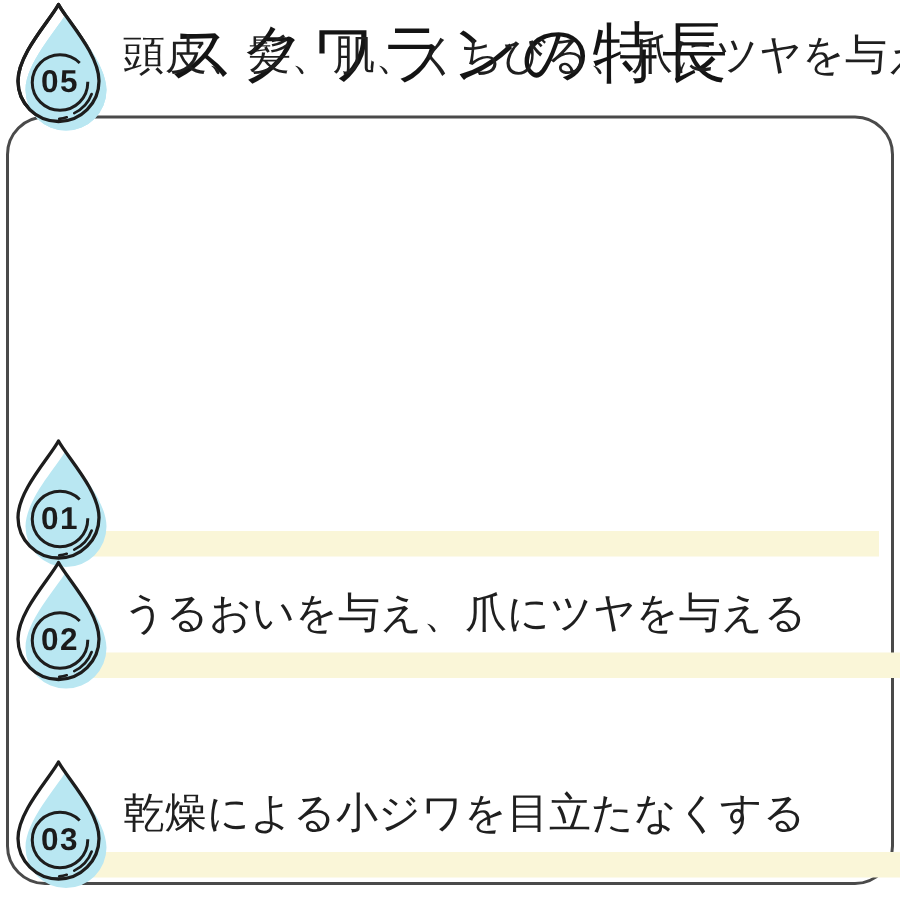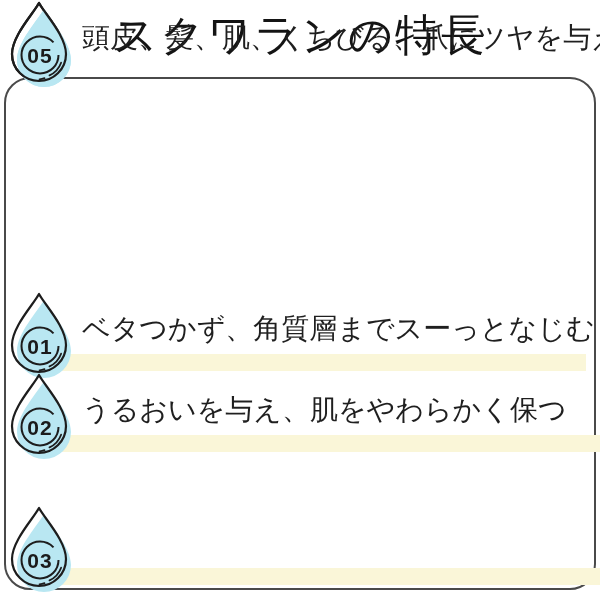--- a/index.html
+++ b/index.html
@@ -62,46 +62,46 @@
 <div class="item">
   <div class="bar"></div>
   <svg class="drop" viewBox="0 0 66 88" xmlns="http://www.w3.org/2000/svg">
     <path class="fill" d="M30 3 C 24 14 3 36 3 54 A 27 27 0 0 0 57 54 C 57 36 36 14 30 3 Z" transform="translate(5,6)"></path>
     <path class="outline" d="M30 3 C 24 14 3 36 3 54 A 27 27 0 0 0 57 54 C 57 36 36 14 30 3 Z"></path>
     <circle class="numcircle" cx="31" cy="55" r="18.5" pathLength="100" stroke-dasharray="88 12"></circle>
     <path class="arc" d="M52.1 62.7 A 22.5 22.5 0 0 1 40.5 75.4"></path>
     <path class="arc" d="M35.5 78.2 A 23 23 0 0 1 30.5 79.3"></path>
     <text class="num" x="31" y="55">01</text>
   </svg>
-  <div class="txt">ベタつかず、角質層までスーっとなじむ</div>
 </div>
 
 <div class="item">
   <div class="bar"></div>
   <svg class="drop" viewBox="0 0 66 88" xmlns="http://www.w3.org/2000/svg">
     <path class="fill" d="M30 3 C 24 14 3 36 3 54 A 27 27 0 0 0 57 54 C 57 36 36 14 30 3 Z" transform="translate(5,6)"></path>
     <path class="outline" d="M30 3 C 24 14 3 36 3 54 A 27 27 0 0 0 57 54 C 57 36 36 14 30 3 Z"></path>
     <circle class="numcircle" cx="31" cy="55" r="18.5" pathLength="100" stroke-dasharray="88 12"></circle>
     <path class="arc" d="M52.1 62.7 A 22.5 22.5 0 0 1 40.5 75.4"></path>
     <path class="arc" d="M35.5 78.2 A 23 23 0 0 1 30.5 79.3"></path>
     <text class="num" x="31" y="55">02</text>
   </svg>
-  <div class="txt">うるおいを与え、肌をやわらかく保つ</div>
+  <div class="txt">うるおいを与え、爪にツヤを与える</div>
 </div>
 
 <div class="item">
   <div class="bar"></div>
   <svg class="drop" viewBox="0 0 66 88" xmlns="http://www.w3.org/2000/svg">
     <path class="fill" d="M30 3 C 24 14 3 36 3 54 A 27 27 0 0 0 57 54 C 57 36 36 14 30 3 Z" transform="translate(5,6)"></path>
     <path class="outline" d="M30 3 C 24 14 3 36 3 54 A 27 27 0 0 0 57 54 C 57 36 36 14 30 3 Z"></path>
     <circle class="numcircle" cx="31" cy="55" r="18.5" pathLength="100" stroke-dasharray="88 12"></circle>
     <path class="arc" d="M52.1 62.7 A 22.5 22.5 0 0 1 40.5 75.4"></path>
     <path class="arc" d="M35.5 78.2 A 23 23 0 0 1 30.5 79.3"></path>
     <text class="num" x="31" y="55">03</text>
   </svg>
+  <div class="txt">乾燥による小ジワを目立たなくする</div>
 </div>
 
 <div class="item">
   <div class="bar"></div>
   <svg class="drop" viewBox="0 0 66 88" xmlns="http://www.w3.org/2000/svg">
     <path class="fill" d="M30 3 C 24 14 3 36 3 54 A 27 27 0 0 0 57 54 C 57 36 36 14 30 3 Z" transform="translate(5,6)"></path>
     <path class="outline" d="M30 3 C 24 14 3 36 3 54 A 27 27 0 0 0 57 54 C 57 36 36 14 30 3 Z"></path>
     <circle class="numcircle" cx="31" cy="55" r="18.5" pathLength="100" stroke-dasharray="88 12"></circle>
     <path class="arc" d="M52.1 62.7 A 22.5 22.5 0 0 1 40.5 75.4"></path>
     <path class="arc" d="M35.5 78.2 A 23 23 0 0 1 30.5 79.3"></path>

